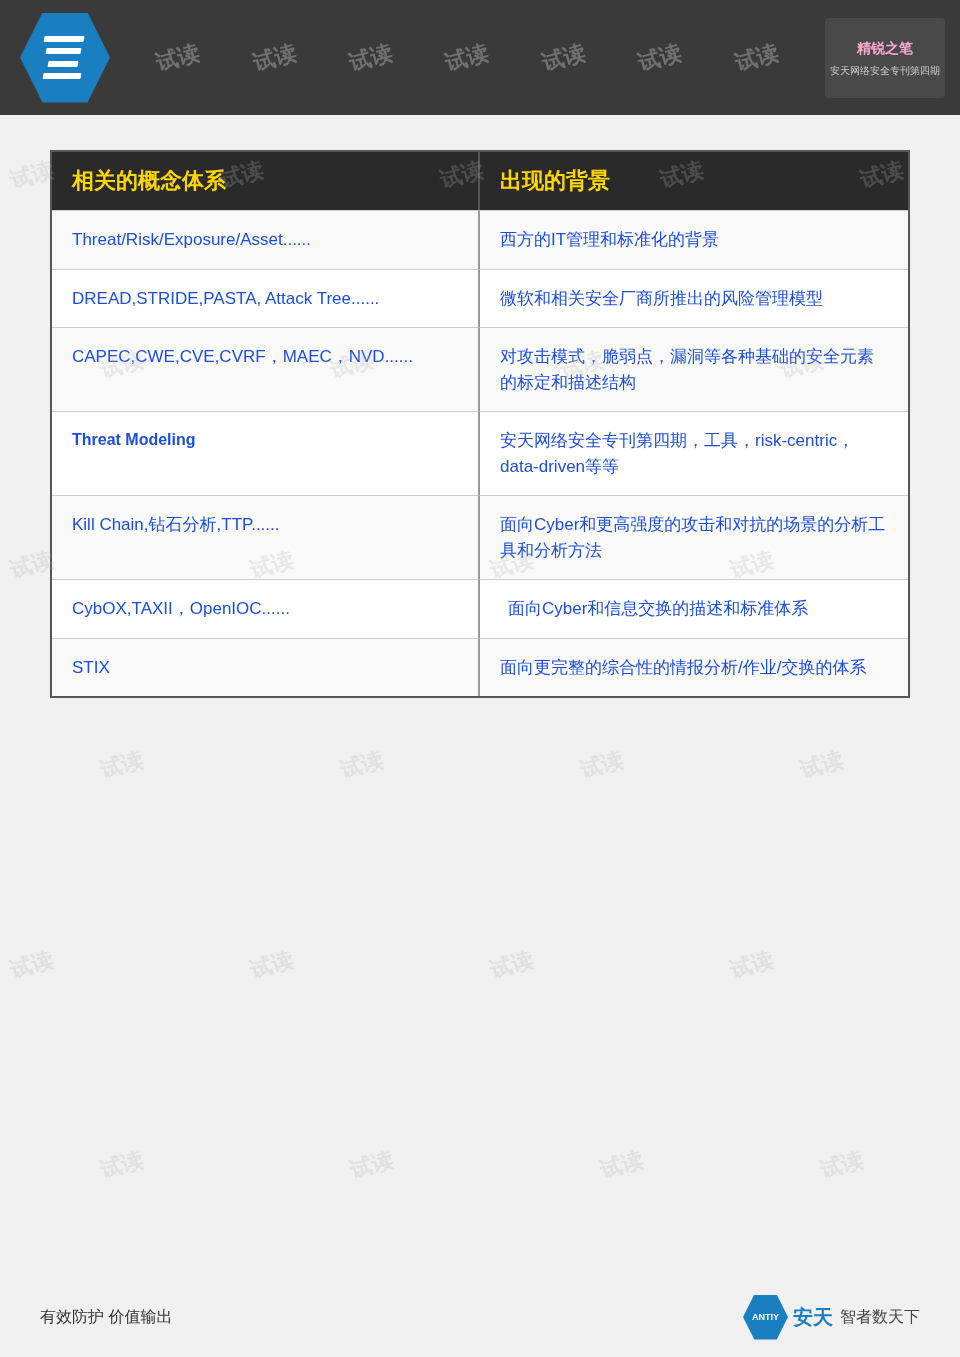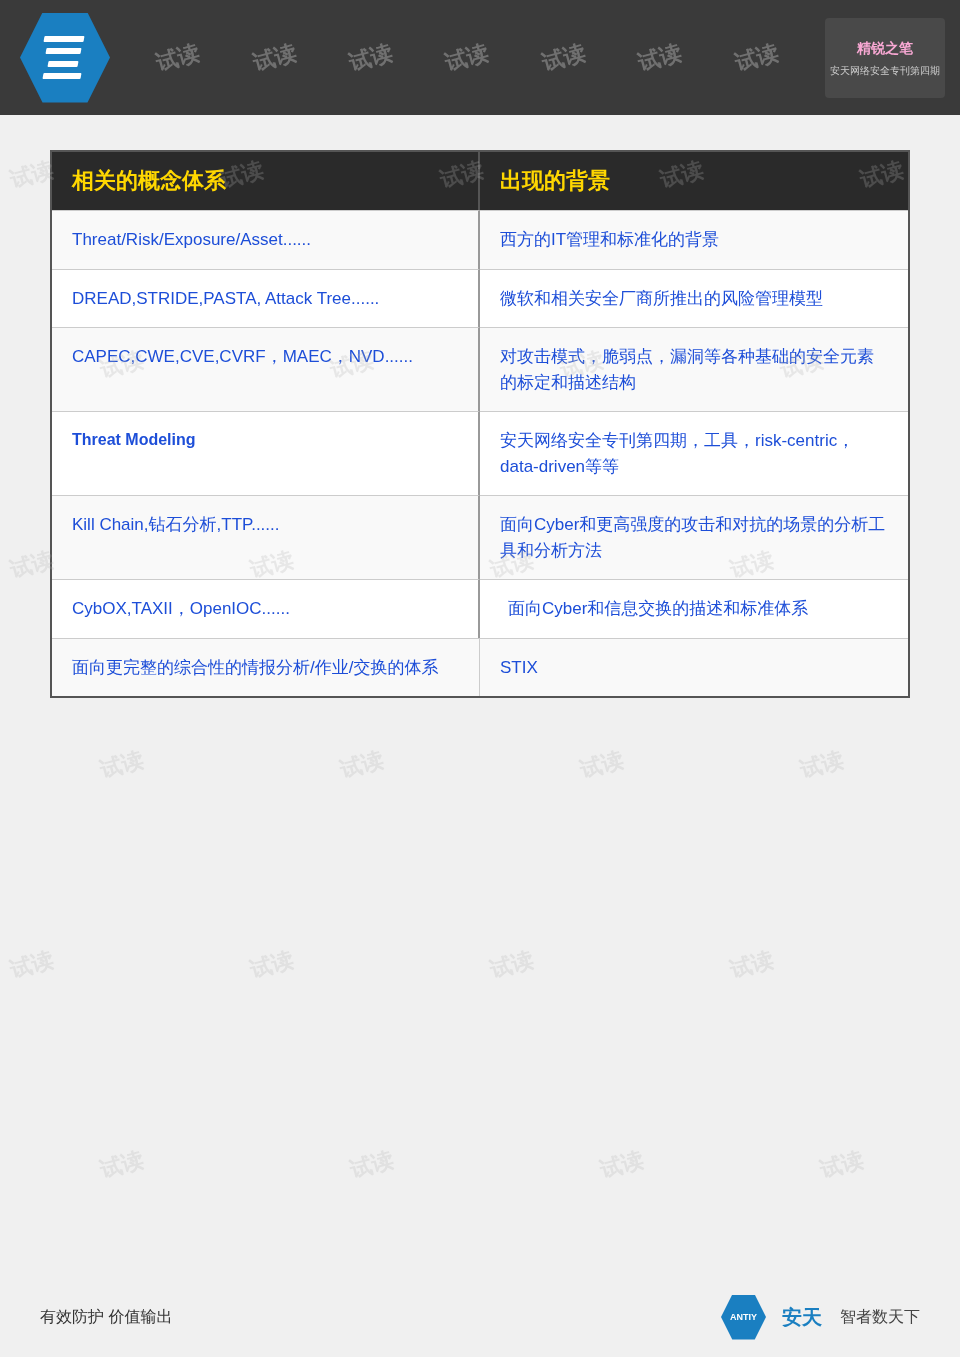--- a/index.html
+++ b/index.html
@@ -157,21 +157,21 @@
       background: #f0f0f0;
     }
     .footer-left {
       font-size: 16px;
       color: #333;
       font-weight: 500;
     }
     .footer-right {
       display: flex;
       align-items: center;
-      gap: 16px;
+      gap: 5px;
     }
     .footer-logo-icon {
       width: 45px;
       height: 45px;
       background: #1a7fc1;
       clip-path: polygon(25% 0%, 75% 0%, 100% 50%, 75% 100%, 25% 100%, 0% 50%);
       display: flex;
       align-items: center;
       justify-content: center;
     }
@@ -263,22 +263,22 @@
         <div class="td td-left" style="background: rgb(255, 255, 255);">DREAD,STRIDE,PASTA, Attack Tree......</div>
         <div class="td" style="background: rgb(255, 255, 255);">微软和相关安全厂商所推出的风险管理模型</div>
         <div class="td td-left" style="background: rgb(249, 249, 249);">CAPEC,CWE,CVE,CVRF，MAEC，NVD......</div>
         <div class="td" style="background: rgb(249, 249, 249);">对攻击模式，脆弱点，漏洞等各种基础的安全元素的标定和描述结构</div>
         <div class="td td-left" style="font-weight: bold; font-size: 16px; background: rgb(255, 255, 255);">Threat Modeling</div>
         <div class="td" style="background: rgb(255, 255, 255);">安天网络安全专刊第四期，工具，risk-centric，data-driven等等</div>
         <div class="td td-left" style="background: rgb(249, 249, 249);">Kill Chain,钻石分析,TTP......</div>
         <div class="td" style="background: rgb(249, 249, 249);">面向Cyber和更高强度的攻击和对抗的场景的分析工具和分析方法</div>
         <div class="td td-left" style="background: rgb(255, 255, 255);">CybOX,TAXII，OpenIOC......</div>
         <div class="td" style="background: rgb(255, 255, 255); padding-left: 28px;">面向Cyber和信息交换的描述和标准体系</div>
+        <div class="td td-left" style="background: rgb(249, 249, 249);">STIX</div>
         <div class="td" style="background: rgb(249, 249, 249);">面向更完整的综合性的情报分析/作业/交换的体系</div>
-        <div class="td td-left" style="background: rgb(249, 249, 249);">STIX</div>
       </div>
   </div>
 </div>
 
 <div class="footer">
   <div class="footer-left">有效防护 价值输出</div>
   <div class="footer-right">
     <div class="footer-logo-icon">
       <span>ANTIY</span>
     </div>

